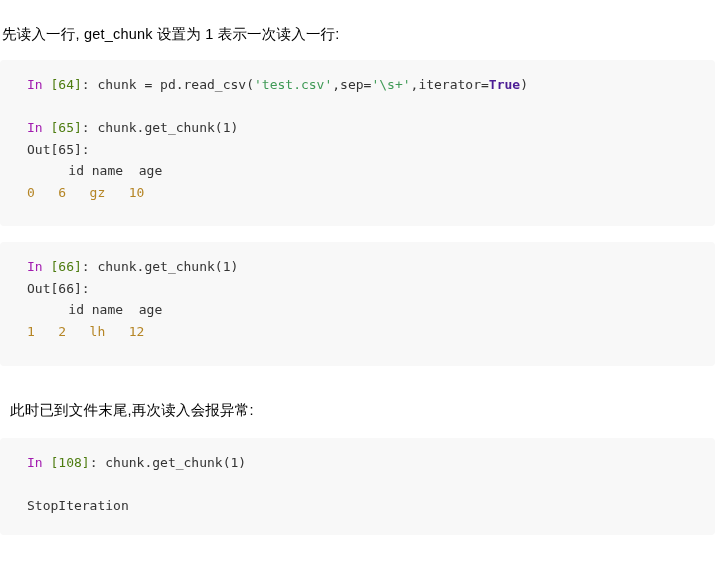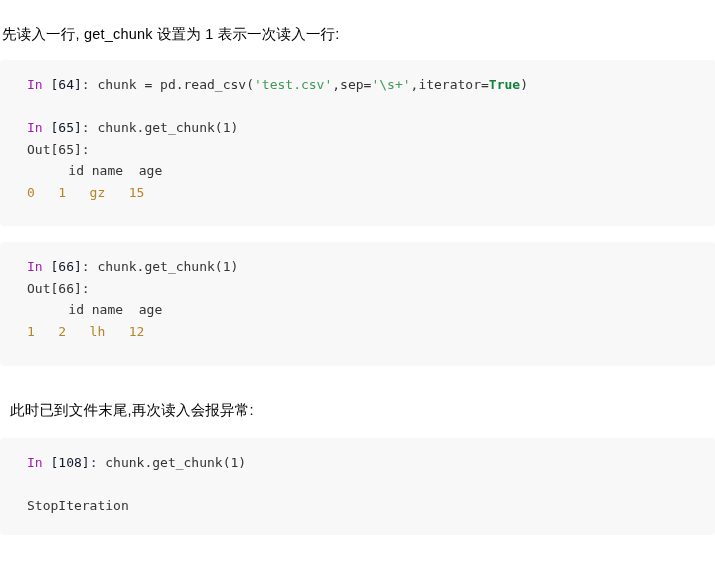--- a/index.html
+++ b/index.html
@@ -52,23 +52,23 @@
     line-height: 21.5px;
     white-space: pre;
     padding-left: 27px;
     color: #333333;
     min-height: 21.5px;
   }
 
   
   .tok-plain   { color: #333333; }
   .tok-prompt  { color: #a21caf; }
-  .tok-num     { color: #0f172a; }      
+  .tok-num     { color: #4d7c0f; }      
   .tok-str     { color: #3f9a56; }      
-  .tok-kw      { color: #15803d; font-weight: bold; } 
+  .tok-kw      { color: #4c1d95; font-weight: bold; } 
   .tok-out     { color: #333333; }
   .tok-idx     { color: #b58525; }      
   .tok-hdr     { color: #333333; padding-left: 37px; }
   .tok-exc     { color: #333333; }
 
   .spacer-line { height: 21.5px; }
 </style>
 </head>
 <body>
 
@@ -81,21 +81,21 @@
     <div class="codeline"><span class="tok-prompt">In </span><span class="tok-num">[64]</span><span class="tok-plain">: </span><span class="tok-plain">chunk = pd.read_csv(</span><span class="tok-str">'test.csv'</span><span class="tok-plain">,sep=</span><span class="tok-str">'\s+'</span><span class="tok-plain">,iterator=</span><span class="tok-kw">True</span><span class="tok-plain">)</span></div>
 
     <div class="codeline spacer-line"></div>
 
     <div class="codeline"><span class="tok-prompt">In </span><span class="tok-num">[65]</span><span class="tok-plain">: </span><span class="tok-plain">chunk.get_chunk(1)</span></div>
 
     <div class="codeline"><span class="tok-out">Out</span><span class="tok-out">[65]</span><span class="tok-out">:</span></div>
 
     <div class="codeline tok-hdr">    id name  age</div>
 
-    <div class="codeline tok-idx">0   1   gz   15</div>
+    <div class="codeline tok-idx">0   6   gz   10</div>
   </div>
 
 
   <div class="codeblock cb-2">
 
     <div class="codeline"><span class="tok-prompt">In </span><span class="tok-num">[66]</span><span class="tok-plain">: </span><span class="tok-plain">chunk.get_chunk(1)</span></div>
 
     <div class="codeline"><span class="tok-out">Out</span><span class="tok-out">[66]</span><span class="tok-out">:</span></div>
 
     <div class="codeline tok-hdr">    id name  age</div>

